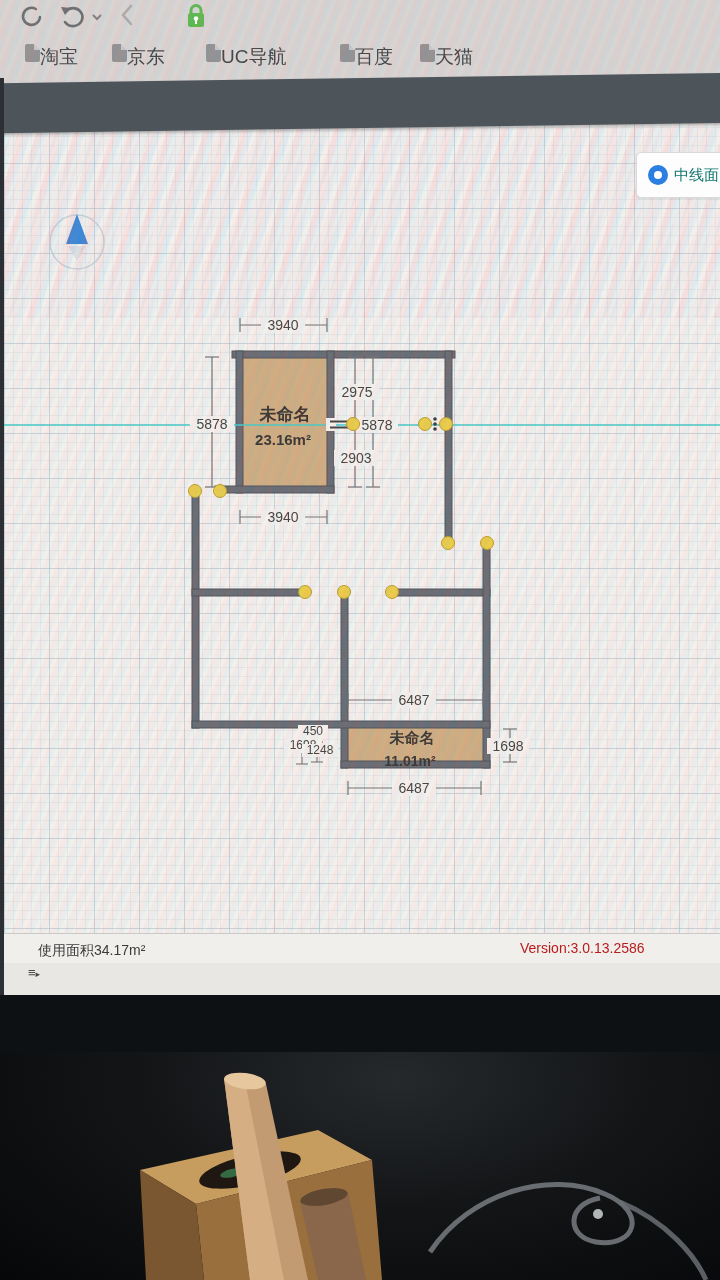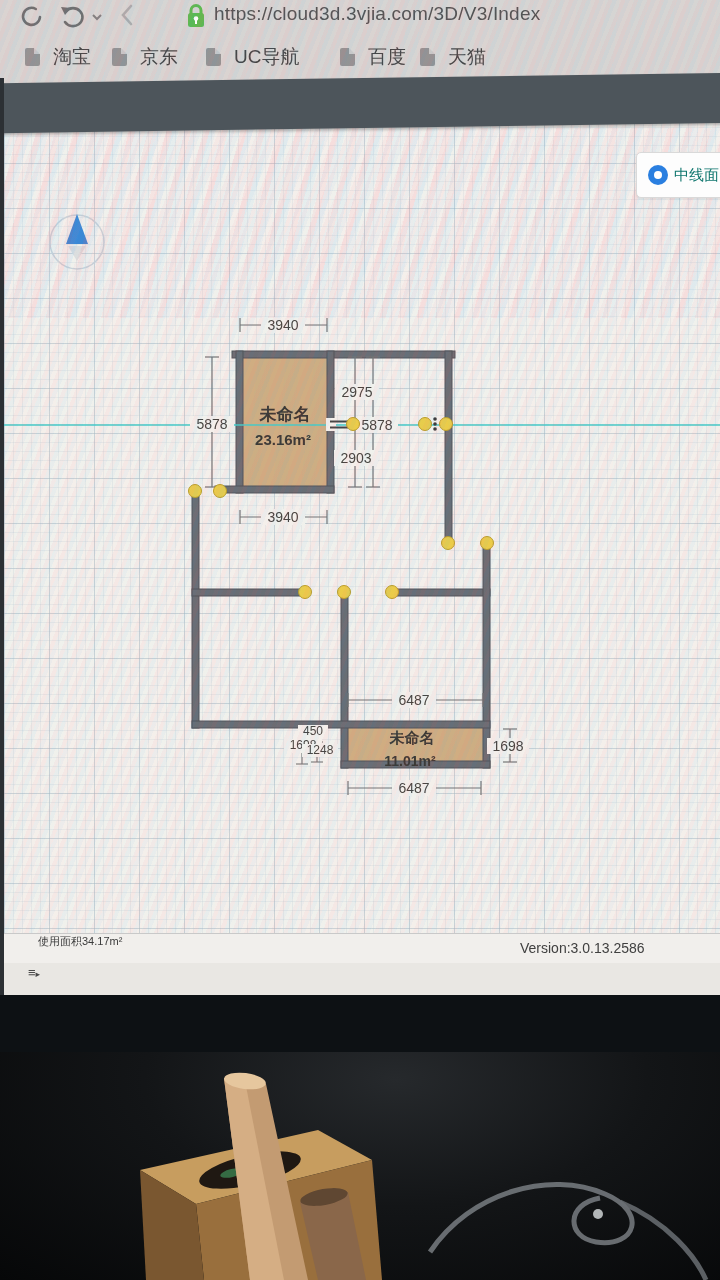--- a/index.html
+++ b/index.html
@@ -3,21 +3,21 @@
 <meta charset="utf-8">
 <style>
   html,body{margin:0;padding:0;background:#050607;}
   body{width:720px;height:1280px;position:relative;overflow:hidden;
        font-family:"Liberation Sans", sans-serif; -webkit-font-smoothing:antialiased;}
   .abs{position:absolute;}
   
   .screen{position:absolute;left:0;top:0;width:720px;height:1052px;background:#d6d3d0;}
   .chrome{position:absolute;left:0;top:0;width:720px;height:80px;background:#d7d4d1;}
   .url-text{font-size:19px;color:#4c4c4c;letter-spacing:.2px;}
-  .bm{position:absolute;top:44px;display:flex;align-items:center;gap:13px;}
+  .bm{position:absolute;top:44px;display:flex;align-items:flex-start;gap:0;}
   .bm span.lbl{font-size:19px;color:#3e3e3e;}
   .page-icon{width:15px;height:18px;background:#8f8f8f;border-radius:2px;position:relative;}
   .page-icon::after{content:"";position:absolute;top:0;right:0;border-style:solid;
      border-width:0 6px 6px 0;border-color:#d7d4d1 #d7d4d1 #c7c7c7 #8f8f8f;}
   
   .divider{position:absolute;left:-10px;top:78px;width:760px;height:50px;background:#4d555b;
      transform:rotate(-0.8deg);box-shadow:0 2px 3px rgba(0,0,0,.25);}
   
   .canvas{position:absolute;left:4px;top:118px;width:716px;height:815px;
      background-color:#f3f1ec;
@@ -67,21 +67,20 @@
     </svg>
     <svg class="abs" style="left:118px;top:3px" width="18" height="24" viewBox="0 0 18 24">
       <path d="M13 3 L5 12 L13 21" stroke="#a9a9a9" stroke-width="2.6" fill="none" stroke-linecap="round"></path>
     </svg>
     <svg class="abs" style="left:184px;top:2px" width="24" height="28" viewBox="0 0 24 28">
       <path d="M7 12 v-3.5 a5 5 0 0 1 10 0 v3.5" stroke="#55b848" stroke-width="3" fill="none"></path>
       <rect x="4" y="11" width="16" height="14" rx="2.5" fill="#55b848"></rect>
       <circle cx="12" cy="16.5" r="2.3" fill="#fff"></circle>
       <rect x="11" y="17.5" width="2" height="4.5" fill="#fff"></rect>
     </svg>
-    <div class="abs url-text" style="left:214px;top:3px">https://cloud3d.3vjia.com/3D/V3/Index</div>
 
     <div class="bm" style="left:25px">
       <span class="page-icon"></span>
       <span class="lbl">淘宝</span>
     </div>
     <div class="bm" style="left:112px">
       <span class="page-icon"></span>
       <span class="lbl">京东</span>
     </div>
     <div class="bm" style="left:206px">
@@ -242,22 +241,22 @@
   <div class="moire2"></div>
 
   <div class="radio-panel">
     <span class="radio-ring"></span>
     <span class="radio-lbl">中线面</span>
   </div>
 
   <div class="divider"></div>
 
   <div class="statusbar">
-    <span class="abs" style="left:34px;top:0;font-size:11px;color:#3b3b3b;">使用面积34.17m²</span>
-    <span class="abs" style="left:516px;top:6px;font-size:14px;color:#404040;">Version:3.0.13.2586</span>
+    <span class="abs" style="left:34px;top:8px;font-size:14px;color:#3b3b3b;">使用面积34.17m²</span>
+    <span class="abs" style="left:516px;top:6px;font-size:14px;color:#b91c1c;">Version:3.0.13.2586</span>
   </div>
 
   <div class="substrip">
     <div class="menu-ic">≡<span style="font-size:9px;">▸</span></div>
   </div>
 
   <div class="taskbar">
     
     
     

